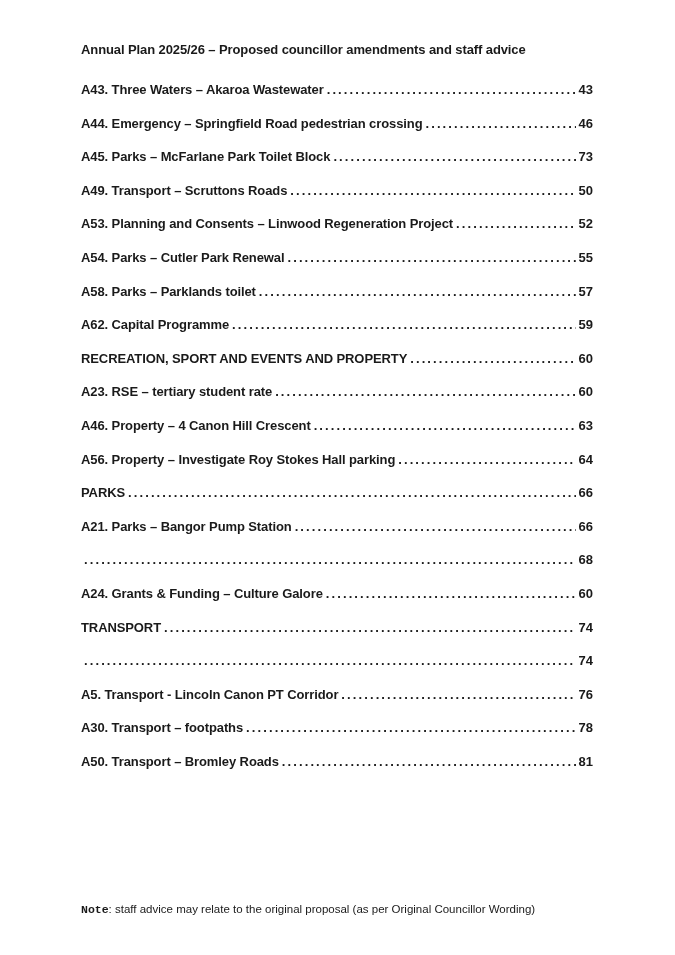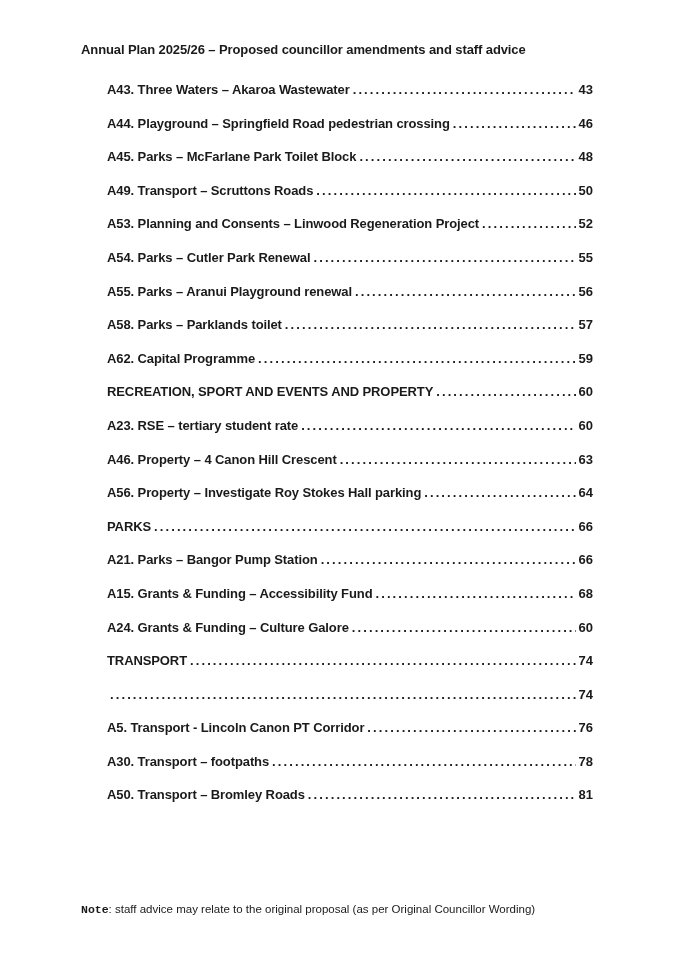--- a/index.html
+++ b/index.html
@@ -25,21 +25,20 @@
   }
   .doc-header {
     font-size: 13px;
     font-weight: 700;
     line-height: 15px;
     letter-spacing: -0.1px;
     white-space: nowrap;
   }
   .toc {
     margin-top: 16px;
-    margin-left: 26px;
   }
   .toc-row {
     display: flex;
     align-items: baseline;
     line-height: 33.6px;
     font-size: 13px;
     font-weight: 700;
     cursor: pointer;
   }
   .toc-title {
@@ -83,29 +82,29 @@
   <div class="content">
     <div class="doc-header">Annual Plan 2025/26 – Proposed councillor amendments and staff advice</div>
     <div class="toc">
   <div class="toc-row">
     <span class="toc-title">A43. Three Waters – Akaroa Wastewater</span>
     <span class="toc-dots"></span>
     <span class="toc-page">43</span>
   </div>
 
   <div class="toc-row">
-    <span class="toc-title">A44. Playground – Springfield Road pedestrian crossing</span>
+    <span class="toc-title">A44. Emergency – Springfield Road pedestrian crossing</span>
     <span class="toc-dots"></span>
     <span class="toc-page">46</span>
   </div>
 
   <div class="toc-row">
     <span class="toc-title">A45. Parks – McFarlane Park Toilet Block</span>
     <span class="toc-dots"></span>
-    <span class="toc-page">48</span>
+    <span class="toc-page">73</span>
   </div>
 
 
   <div class="toc-row">
     <span class="toc-title">A49. Transport – Scruttons Roads</span>
     <span class="toc-dots"></span>
     <span class="toc-page">50</span>
   </div>
 
   <div class="toc-row">
@@ -113,25 +112,20 @@
     <span class="toc-dots"></span>
     <span class="toc-page">52</span>
   </div>
 
   <div class="toc-row">
     <span class="toc-title">A54. Parks – Cutler Park Renewal</span>
     <span class="toc-dots"></span>
     <span class="toc-page">55</span>
   </div>
 
-  <div class="toc-row">
-    <span class="toc-title">A55. Parks – Aranui Playground renewal</span>
-    <span class="toc-dots"></span>
-    <span class="toc-page">56</span>
-  </div>
 
   <div class="toc-row">
     <span class="toc-title">A58. Parks – Parklands toilet</span>
     <span class="toc-dots"></span>
     <span class="toc-page">57</span>
   </div>
 
   <div class="toc-row">
     <span class="toc-title">A62. Capital Programme</span>
     <span class="toc-dots"></span>
@@ -168,21 +162,20 @@
     <span class="toc-page">66</span>
   </div>
 
   <div class="toc-row">
     <span class="toc-title">A21. Parks – Bangor Pump Station</span>
     <span class="toc-dots"></span>
     <span class="toc-page">66</span>
   </div>
 
   <div class="toc-row">
-    <span class="toc-title">A15. Grants &amp; Funding – Accessibility Fund</span>
     <span class="toc-dots"></span>
     <span class="toc-page">68</span>
   </div>
 
   <div class="toc-row">
     <span class="toc-title">A24. Grants &amp; Funding – Culture Galore</span>
     <span class="toc-dots"></span>
     <span class="toc-page">60</span>
   </div>
 

